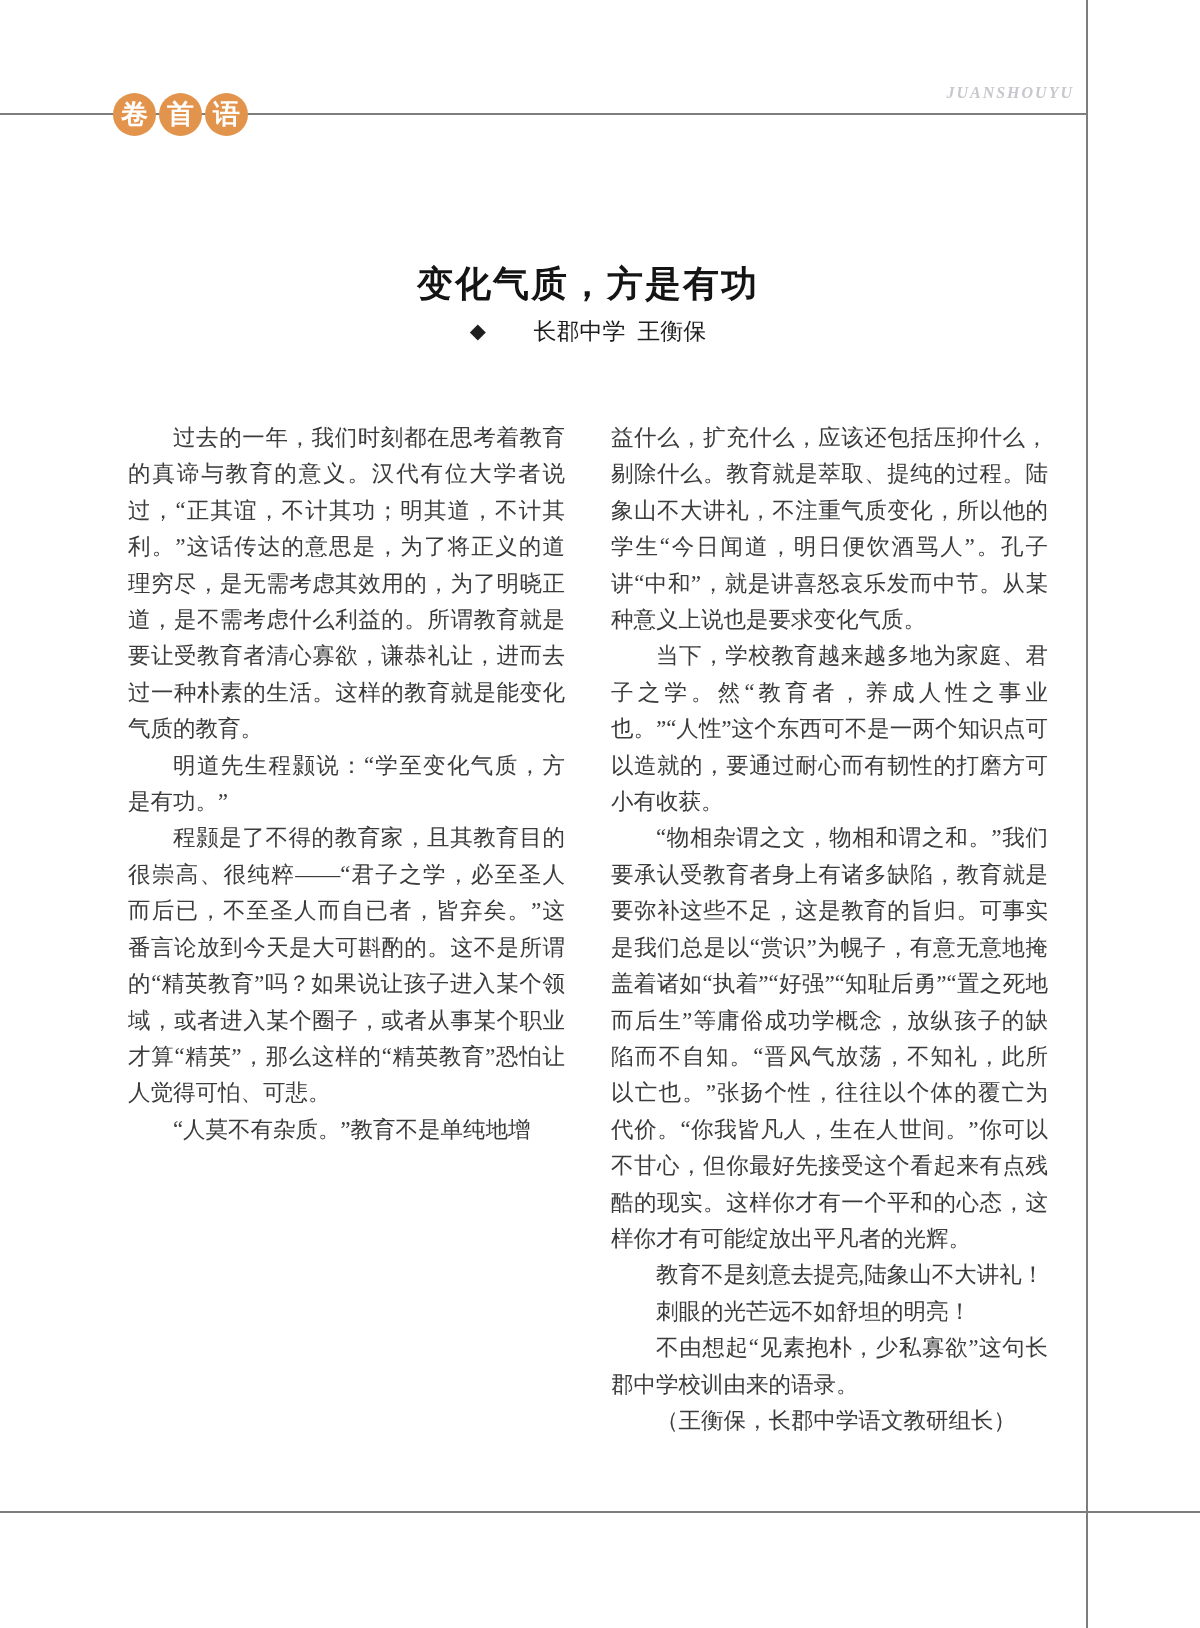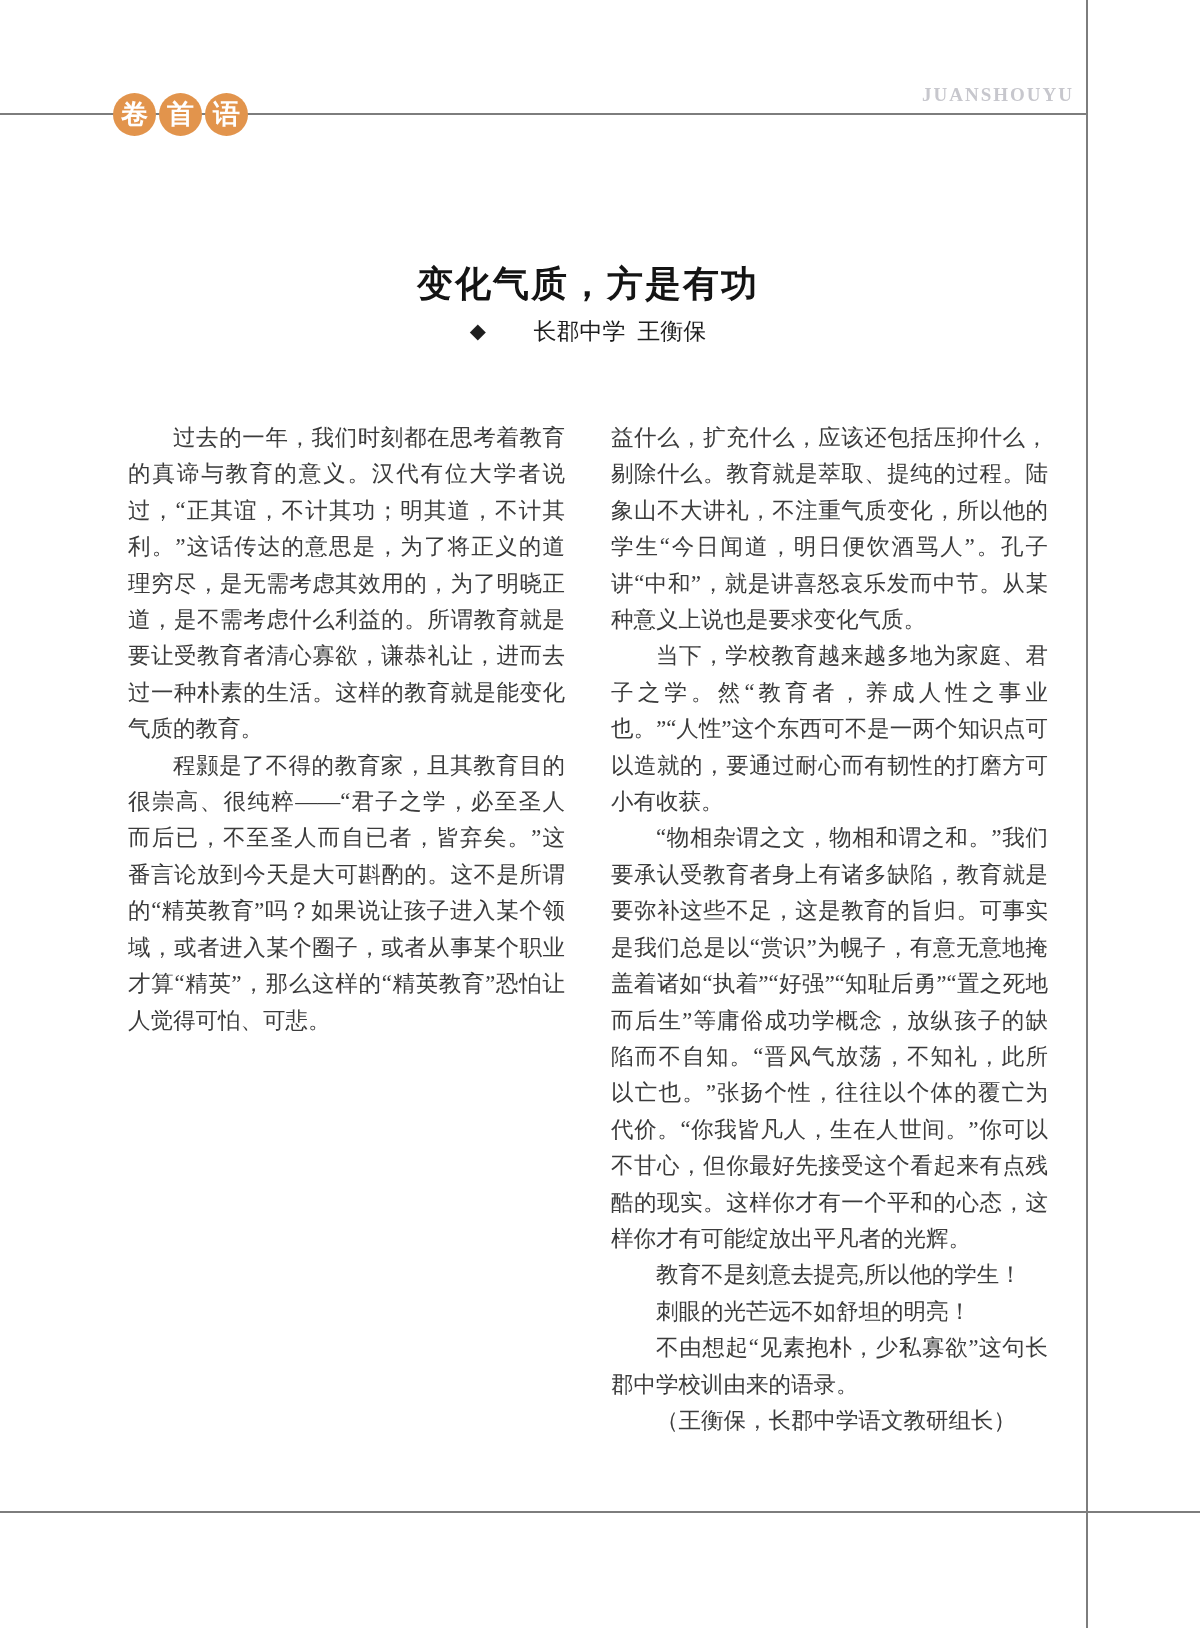--- a/index.html
+++ b/index.html
@@ -20,22 +20,22 @@
   .badge { position:absolute; left:113px; top:93px; display:flex; gap:3px; z-index:2; }
   .badge .circle {
     width:43px; height:43px; border-radius:50%;
     background:#e2944c; color:#ffffff;
     display:flex; align-items:center; justify-content:center;
     font-size:27px; font-weight:bold; line-height:1;
   }
 
   .header-right {
     position:absolute; top:84px; right:126px;
-    font-size:19px; letter-spacing:2px;
-    color:#c7c7cd; font-weight:bold;
+    font-size:16px; letter-spacing:2px;
+    color:#c7c7cd; font-weight:bold;font-style:italic;
   }
 
   
   .article-title {
     position:absolute; top:236px; left:128px; width:920px;
     text-align:center; font-size:36px; font-weight:bold;
     letter-spacing:2px; color:#141414;
   }
   .byline {
     position:absolute; top:316px; left:128px; width:920px;
@@ -74,24 +74,26 @@
 
 <div class="byline">
   <span class="diamond">◆</span>
   <span class="school">长郡中学</span>
   <span class="author">王衡保</span>
 </div>
 
 <div class="columns">
   <div class="column">
       <p>过去的一年，我们时刻都在思考着教育的真谛与教育的意义。汉代有位大学者说过，“正其谊，不计其功；明其道，不计其利。”这话传达的意思是，为了将正义的道理穷尽，是无需考虑其效用的，为了明晓正道，是不需考虑什么利益的。所谓教育就是要让受教育者清心寡欲，谦恭礼让，进而去过一种朴素的生活。这样的教育就是能变化气质的教育。</p>
+      <p>明道先生程颢说：“学至变化气质，方是有功。”</p>
       <p>程颢是了不得的教育家，且其教育目的很崇高、很纯粹——“君子之学，必至圣人而后已，不至圣人而自已者，皆弃矣。”这番言论放到今天是大可斟酌的。这不是所谓的“精英教育”吗？如果说让孩子进入某个领域，或者进入某个圈子，或者从事某个职业才算“精英”，那么这样的“精英教育”恐怕让人觉得可怕、可悲。</p>
+      <p>“人莫不有杂质。”教育不是单纯地增</p>
     </div>
   <div class="column">
       <p class="no-indent">益什么，扩充什么，应该还包括压抑什么，剔除什么。教育就是萃取、提纯的过程。陆象山不大讲礼，不注重气质变化，所以他的学生“今日闻道，明日便饮酒骂人”。孔子讲“中和”，就是讲喜怒哀乐发而中节。从某种意义上说也是要求变化气质。</p>
       <p>当下，学校教育越来越多地为家庭、君子之学。然“教育者，养成人性之事业也。”“人性”这个东西可不是一两个知识点可以造就的，要通过耐心而有韧性的打磨方可小有收获。</p>
       <p>“物相杂谓之文，物相和谓之和。”我们要承认受教育者身上有诸多缺陷，教育就是要弥补这些不足，这是教育的旨归。可事实是我们总是以“赏识”为幌子，有意无意地掩盖着诸如“执着”“好强”“知耻后勇”“置之死地而后生”等庸俗成功学概念，放纵孩子的缺陷而不自知。“晋风气放荡，不知礼，此所以亡也。”张扬个性，往往以个体的覆亡为代价。“你我皆凡人，生在人世间。”你可以不甘心，但你最好先接受这个看起来有点残酷的现实。这样你才有一个平和的心态，这样你才有可能绽放出平凡者的光辉。</p>
-      <p>教育不是刻意去提亮,所以他的学生！</p>
+      <p>教育不是刻意去提亮,陆象山不大讲礼！</p>
       <p>刺眼的光芒远不如舒坦的明亮！</p>
       <p>不由想起“见素抱朴，少私寡欲”这句长郡中学校训由来的语录。</p>
       <p>（王衡保，长郡中学语文教研组长）</p>
     </div>
 </div>
 
 </body></html>

